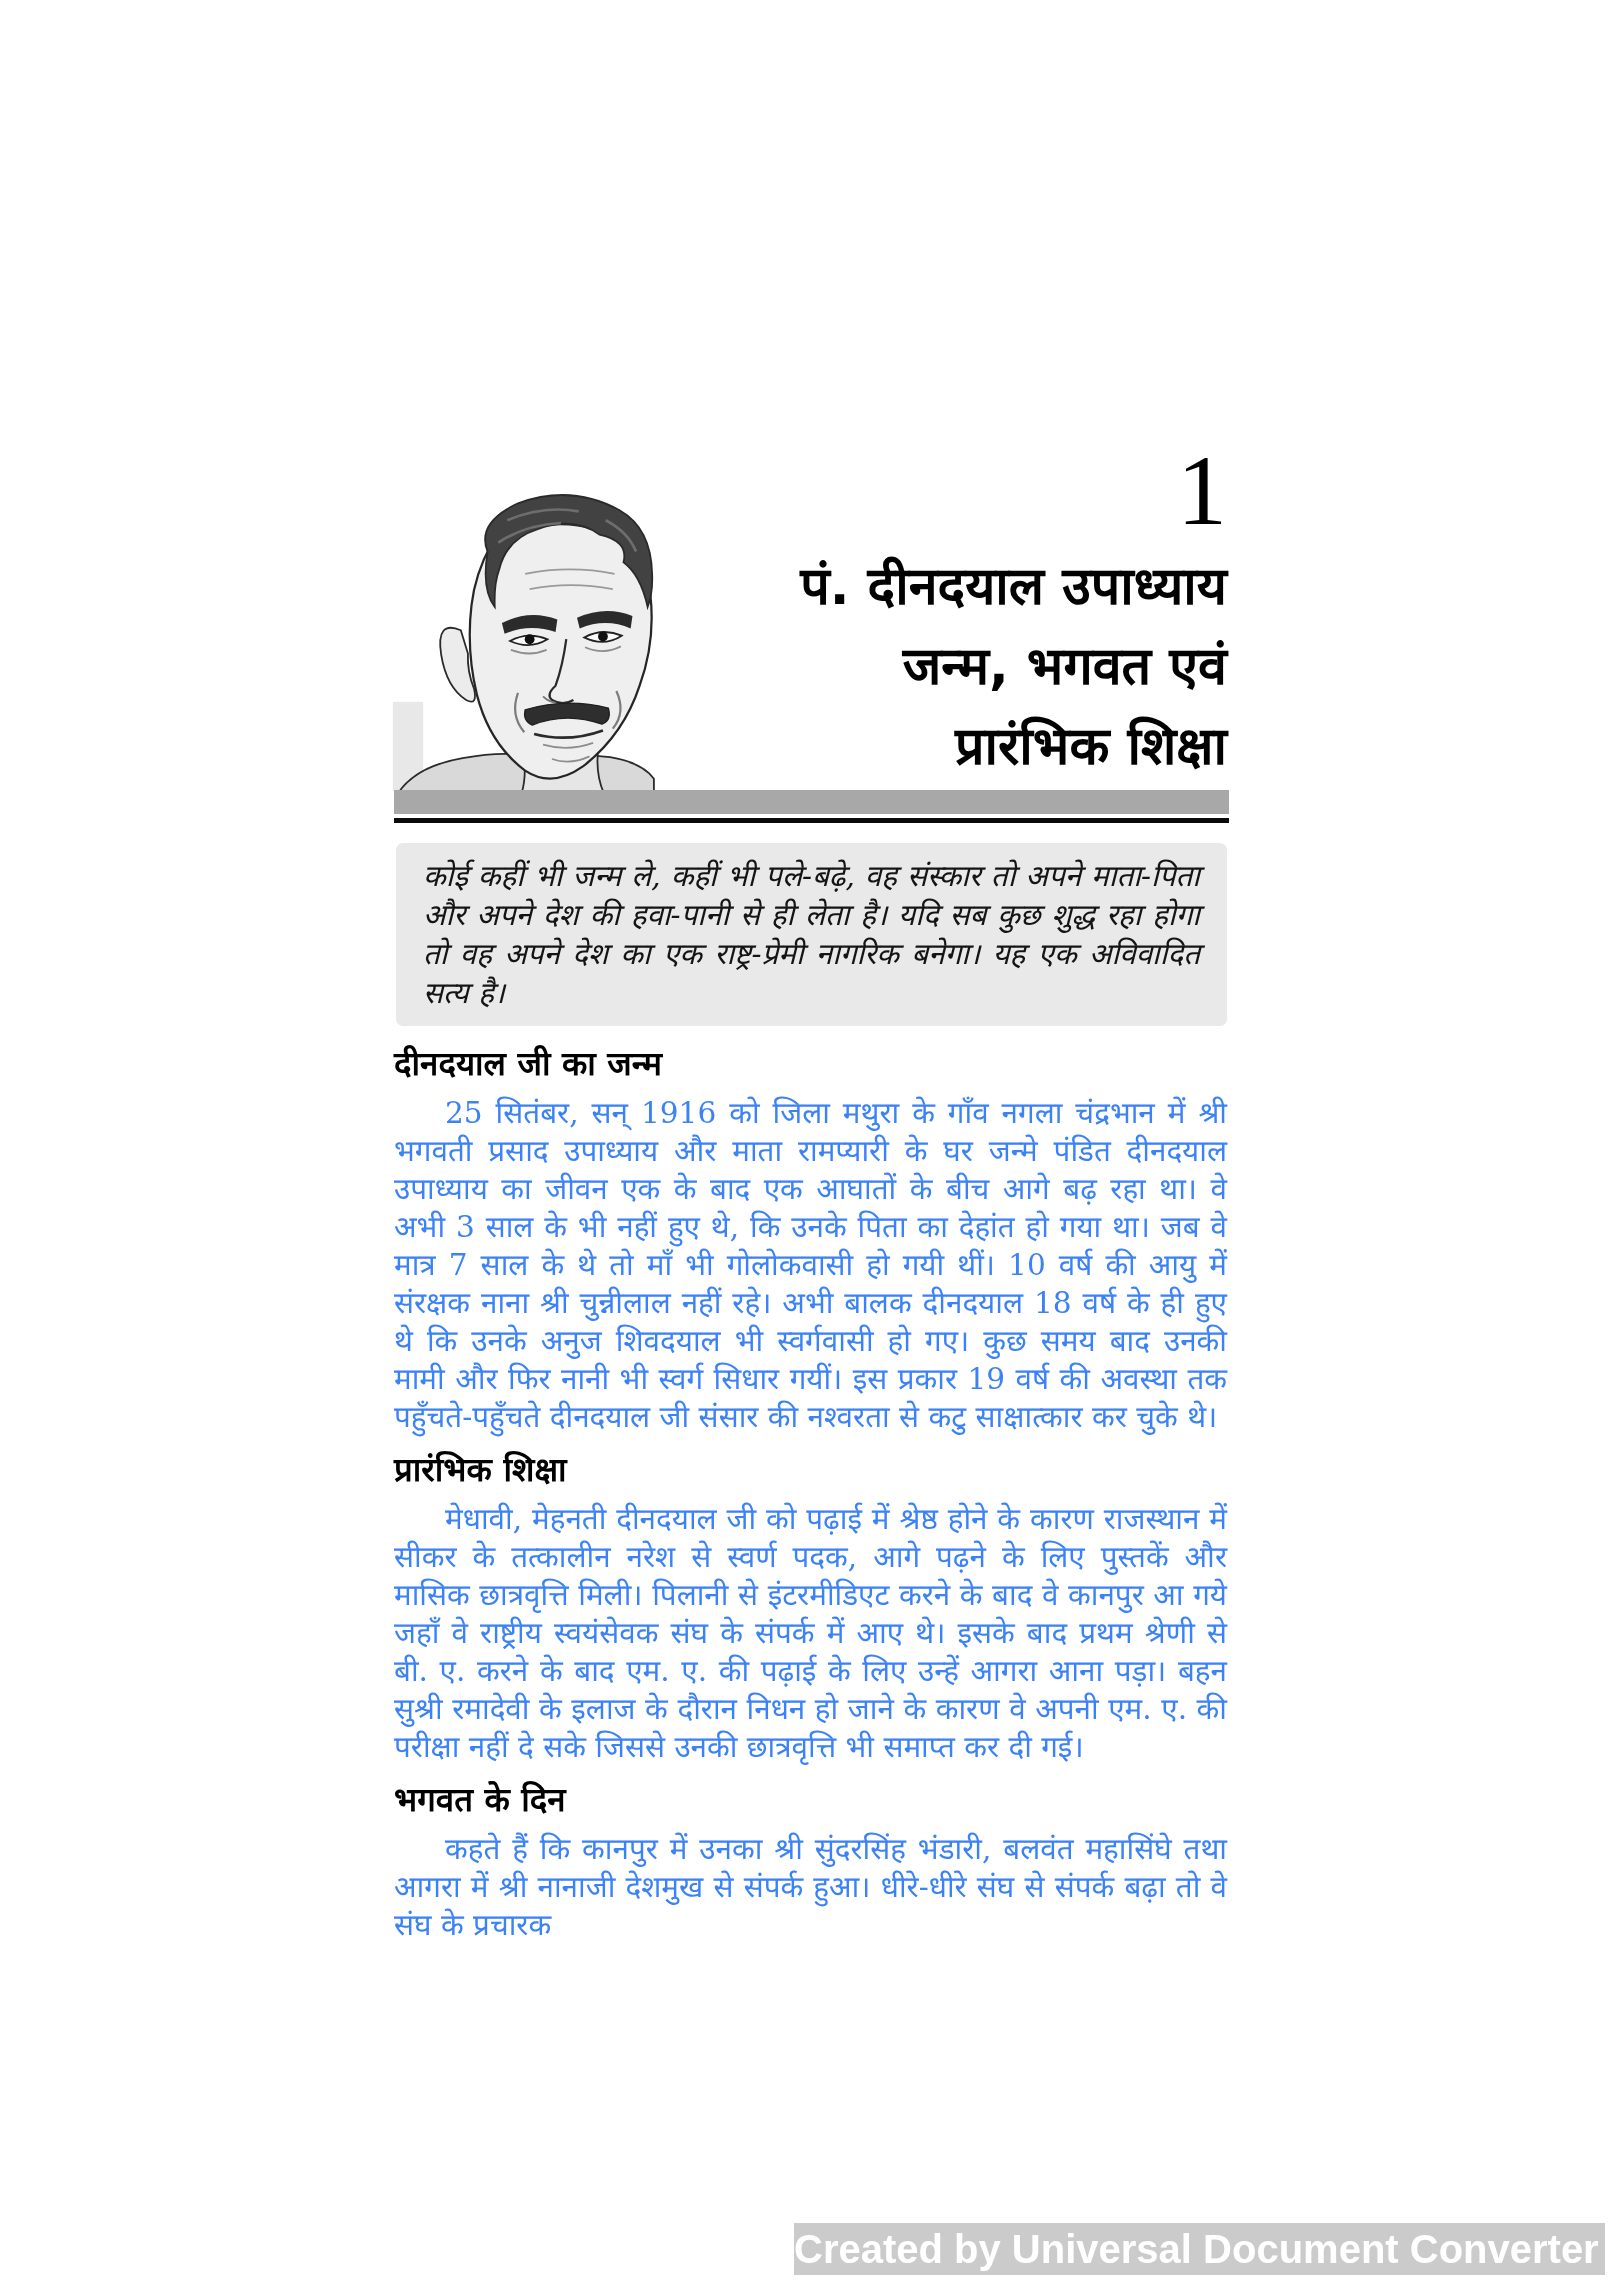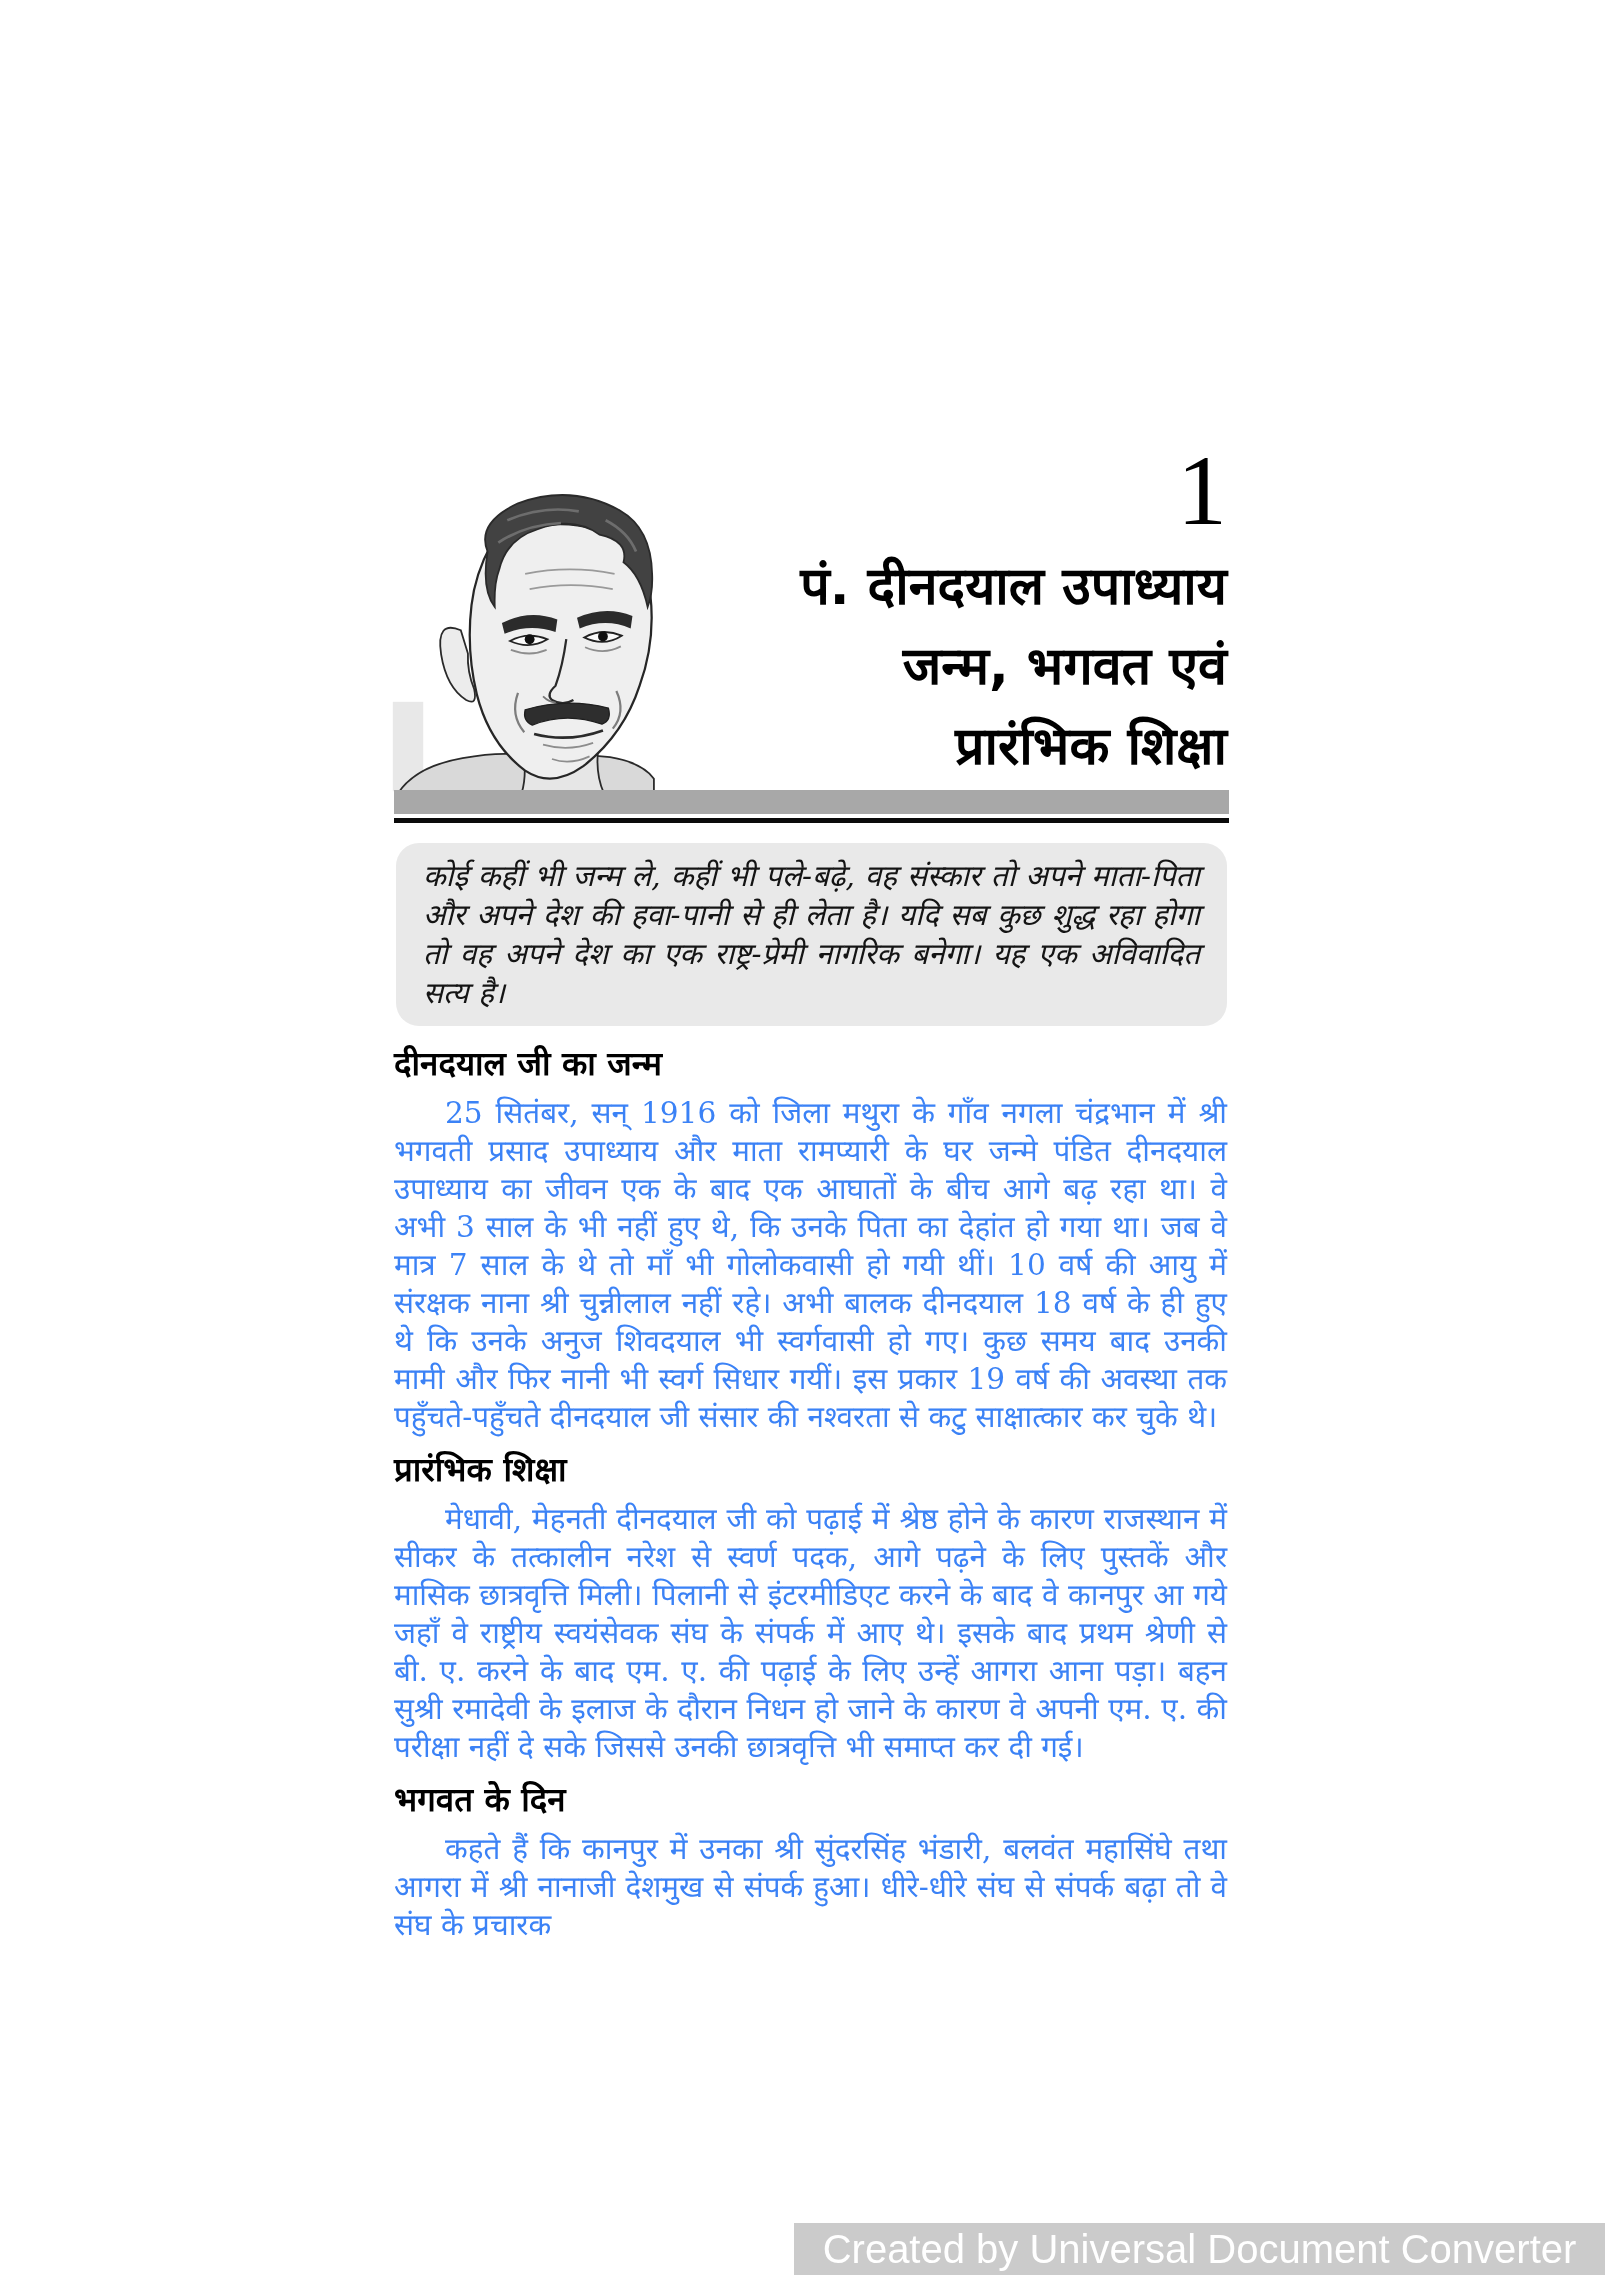--- a/index.html
+++ b/index.html
@@ -7,32 +7,32 @@
         font-family:"DejaVu Sans",sans-serif;color:#111;}
   .chapter-num{position:absolute;left:394px;top:441px;width:833px;text-align:right;
         font-family:"Liberation Serif",serif;font-weight:400;font-size:100px;line-height:1;color:#000;}
   .portrait{position:absolute;left:391px;top:489px;width:271px;height:304px;}
   .portrait svg{display:block;width:100%;height:100%;}
   .chapter-title{position:absolute;left:394px;top:546px;width:833px;text-align:right;
         font-weight:bold;font-size:52px;line-height:80px;color:#000000;}
   .title-bar{position:absolute;left:394px;top:790px;width:835px;height:24px;background:#a8a8a8;}
   .title-rule{position:absolute;left:394px;top:818px;width:835px;height:4.5px;background:#0a0a0a;}
   .quote-box{position:absolute;left:396px;top:843px;width:831px;min-height:134px;background:#e9e9e9;
-        border-radius:23px;box-sizing:border-box;padding:14.3px 27px 12.5px 27px;
+        border-radius:7px;box-sizing:border-box;padding:14.3px 27px 12.5px 27px;
         font-family:"DejaVu Serif",serif;font-style:italic;font-size:29.6px;line-height:39px;
         text-align:justify;color:#141414;}
   .content{position:absolute;left:394px;top:996px;width:833px;margin-top:48px;}
   .content h2{font-family:"DejaVu Sans",sans-serif;font-weight:bold;font-size:33px;line-height:39px;
         margin:0 0 10.7px 0;color:#000;}
   .content section + section h2{margin-top:14.3px;}
   .content p{font-family:"DejaVu Serif",serif;font-size:29.6px;line-height:38px;margin:0 0 12.5px 0;
         text-align:justify;text-indent:51px;color:#3b82f6;}
   .watermark{position:absolute;left:794px;top:2223px;width:811px;height:52px;background:#cbcbcb;
         color:#ffffff;font-family:"Liberation Sans",sans-serif;font-size:40px;line-height:52px;
-        text-align:center;white-space:nowrap;}
+        text-align:left;white-space:nowrap;font-weight:bold;}
 </style>
 </head>
 <body>
 
 <div class="page">
 
   <div class="chapter-num">1</div>
 
   <div class="portrait">
     <svg viewBox="0 0 303 340" xmlns="http://www.w3.org/2000/svg">

